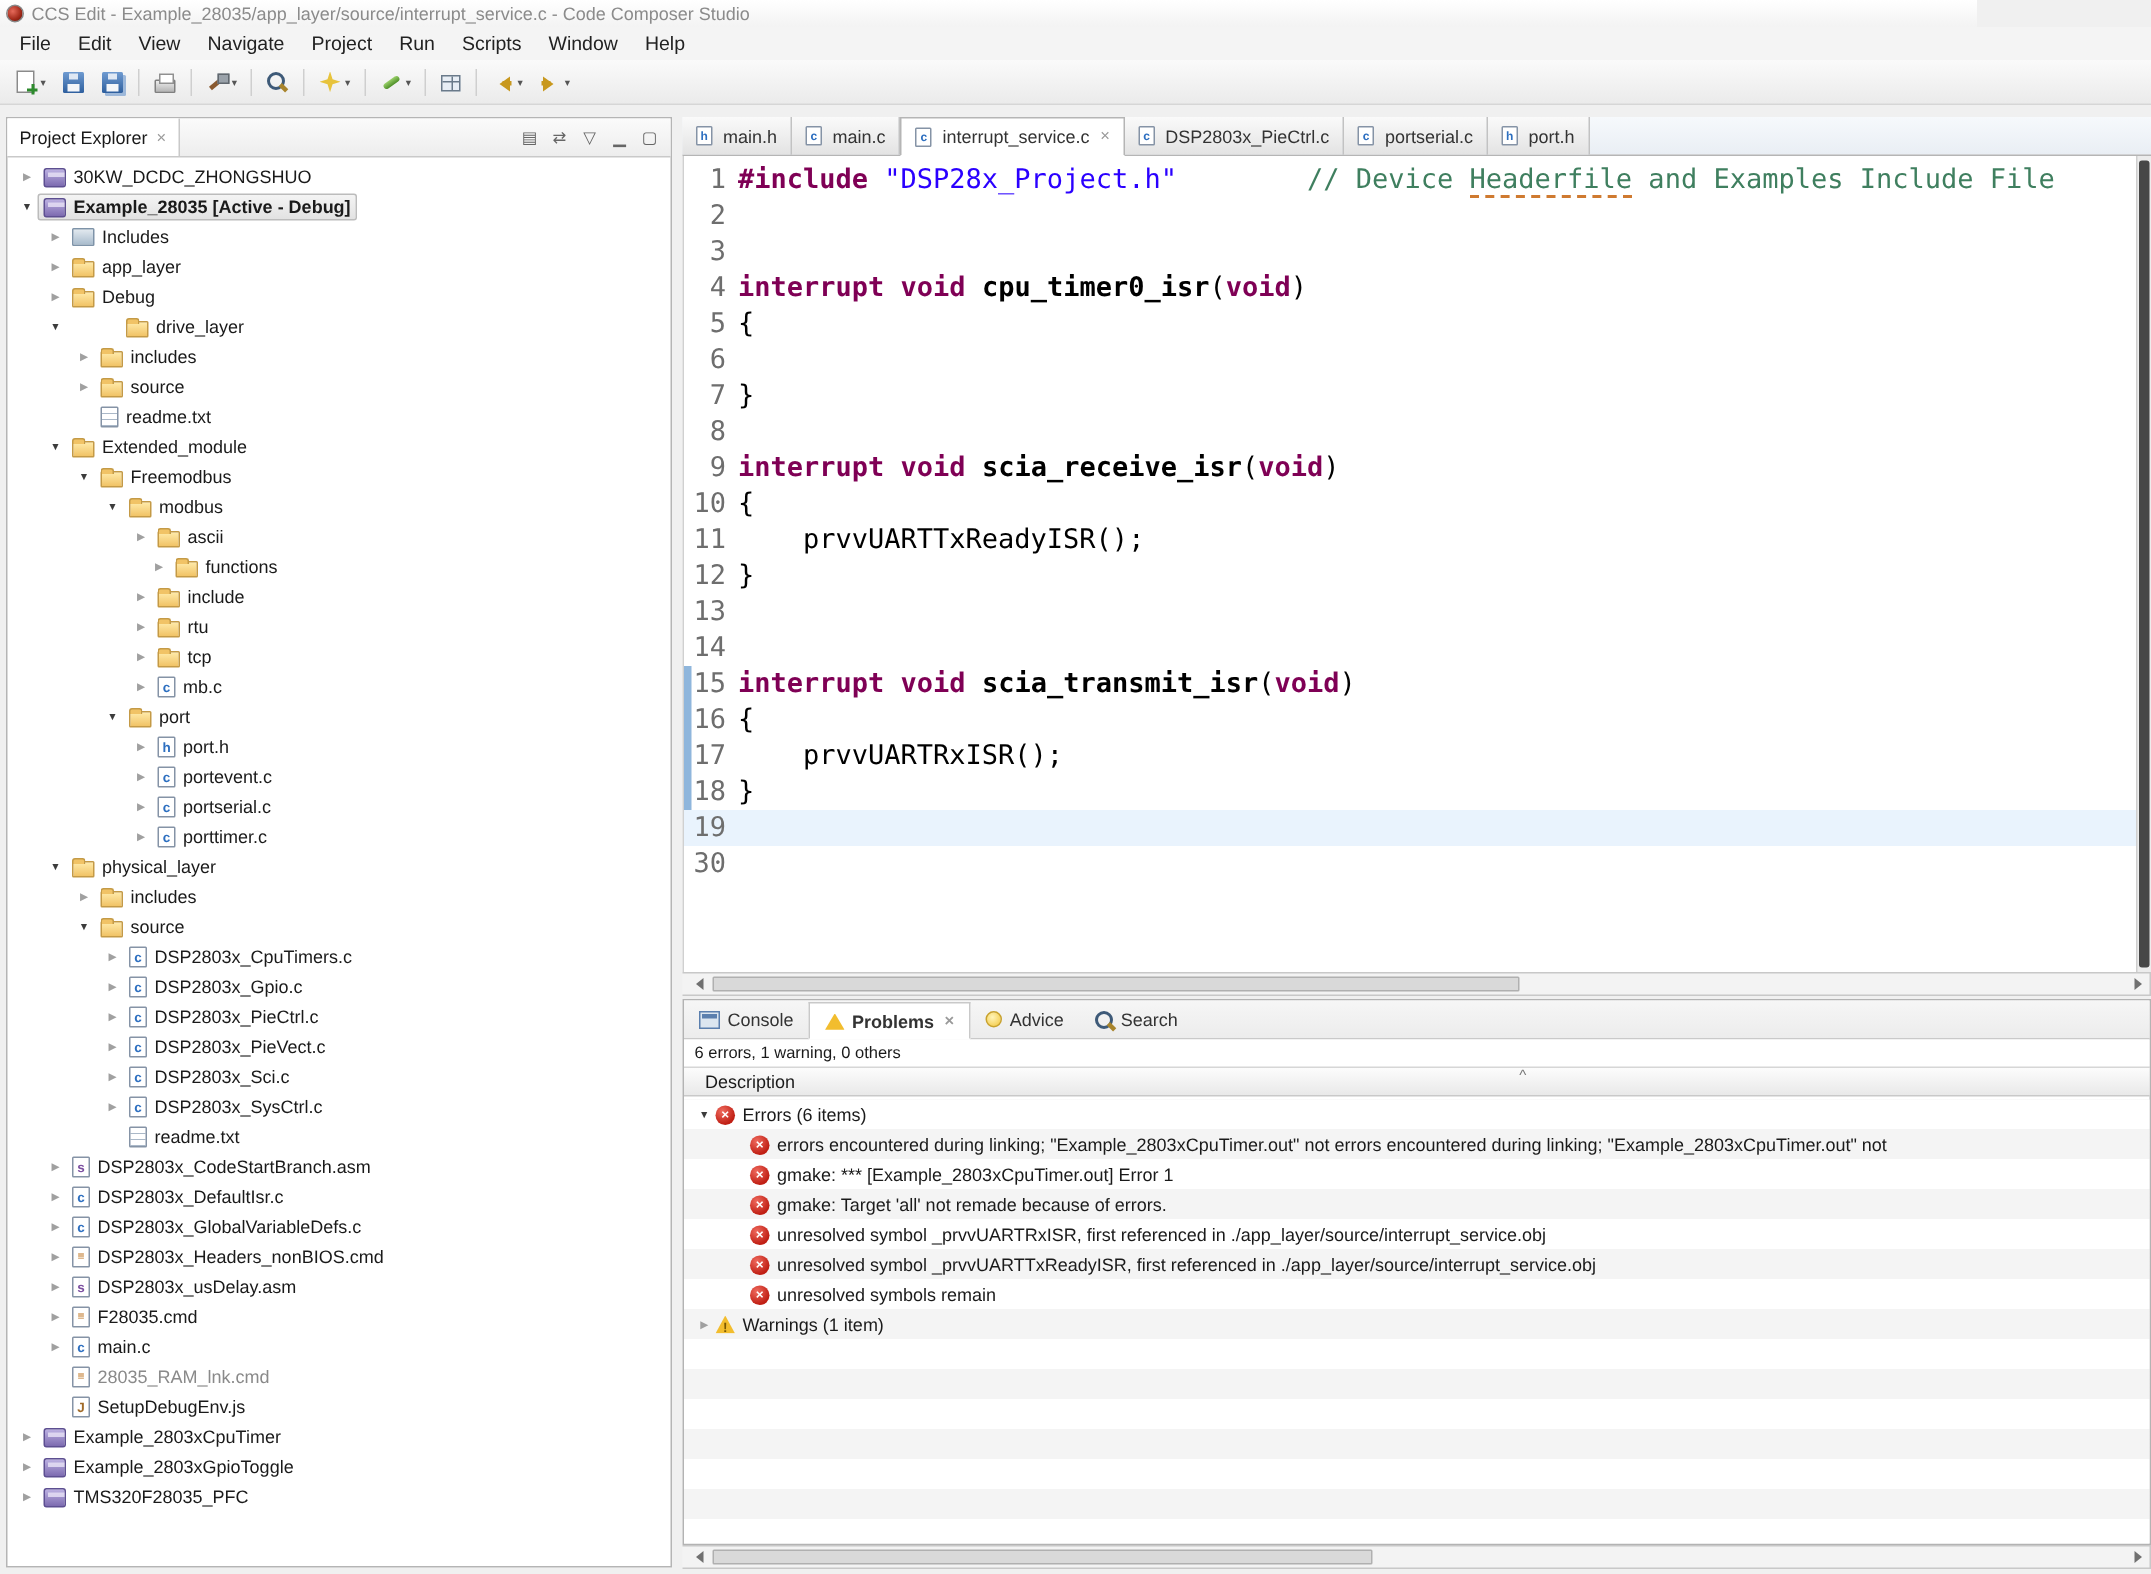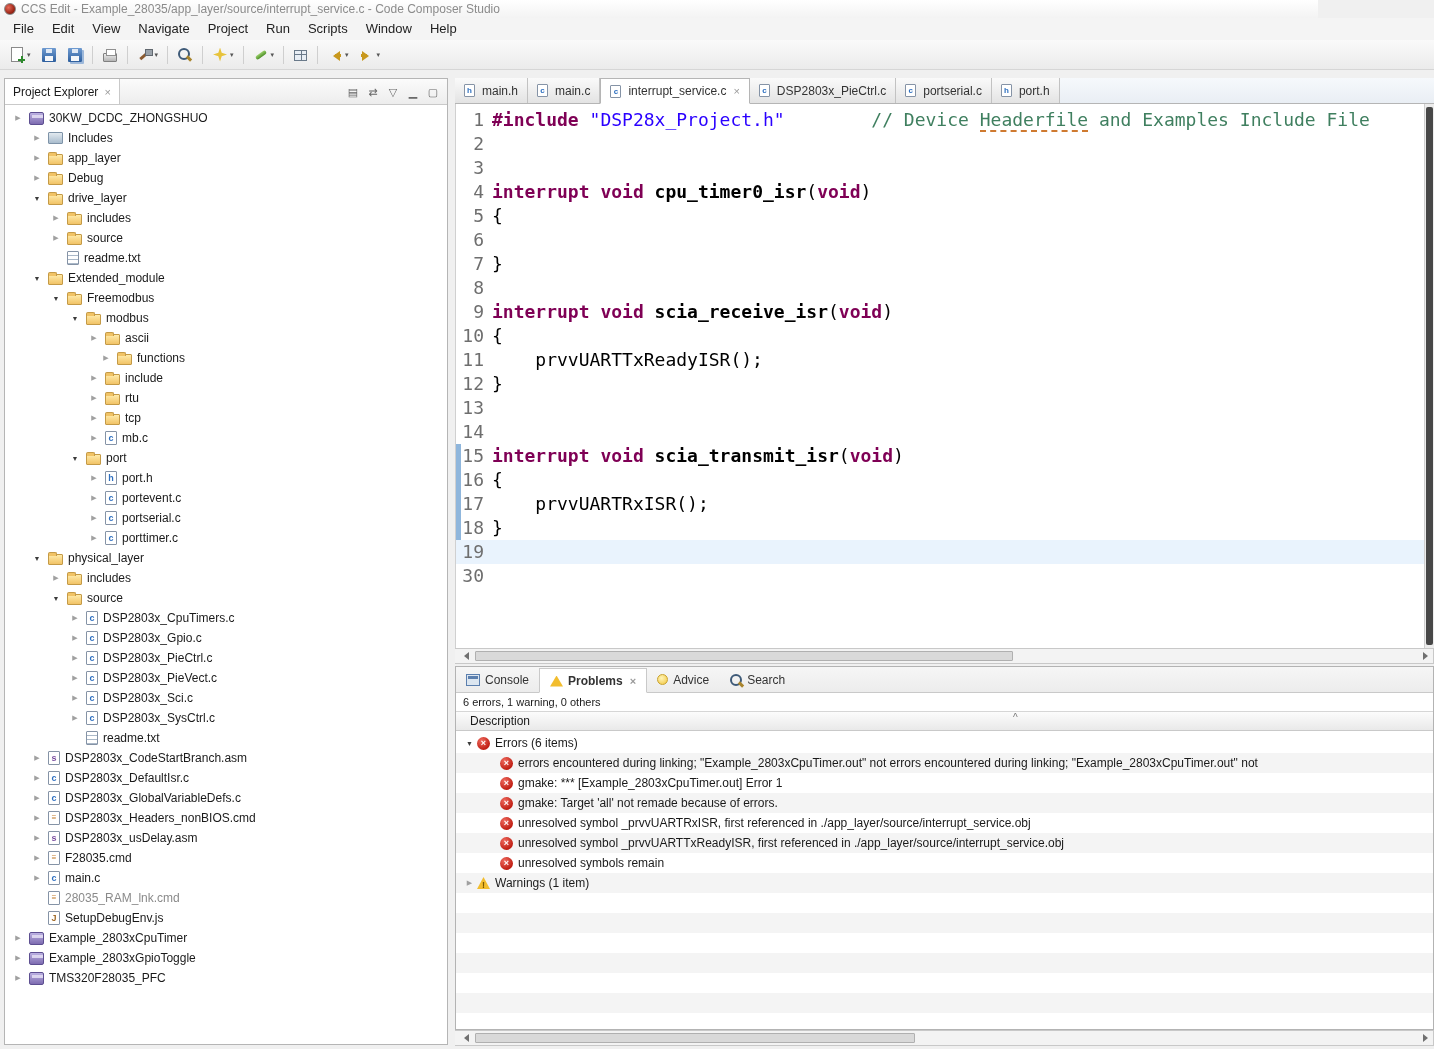--- a/index.html
+++ b/index.html
@@ -211,20 +211,27 @@
       </span>
   </div>
   <div class="tree">
       <div class="tree-row" style="padding-left: 6px;">
         <span class="tw col">▶</span>
         <span class="lblbox">
           <span class="tic tic-project"></span>
           <span class="tlabel">30KW_DCDC_ZHONGSHUO</span>
         </span>
       </div>
+      <div class="tree-row" style="padding-left: 6px;">
+        <span class="tw exp">▼</span>
+        <span class="lblbox selected">
+          <span class="tic tic-project"></span>
+          <span class="tlabel bold">Example_28035  [Active - Debug]</span>
+        </span>
+      </div>
       <div class="tree-row" style="padding-left: 25px;">
         <span class="tw col">▶</span>
         <span class="lblbox">
           <span class="tic tic-includes"></span>
           <span class="tlabel">Includes</span>
         </span>
       </div>
       <div class="tree-row" style="padding-left: 25px;">
         <span class="tw col">▶</span>
         <span class="lblbox">
@@ -232,21 +239,21 @@
           <span class="tlabel">app_layer</span>
         </span>
       </div>
       <div class="tree-row" style="padding-left: 25px;">
         <span class="tw col">▶</span>
         <span class="lblbox">
           <span class="tic tic-folder"></span>
           <span class="tlabel">Debug</span>
         </span>
       </div>
-      <div class="tree-row" style="padding-left: 25px;">
+      <div class="tree-row" style="padding-left: 25px; gap: 36px;">
         <span class="tw exp">▼</span>
         <span class="lblbox">
           <span class="tic tic-folder"></span>
           <span class="tlabel">drive_layer</span>
         </span>
       </div>
       <div class="tree-row" style="padding-left: 44px;">
         <span class="tw col">▶</span>
         <span class="lblbox">
           <span class="tic tic-folder"></span>

